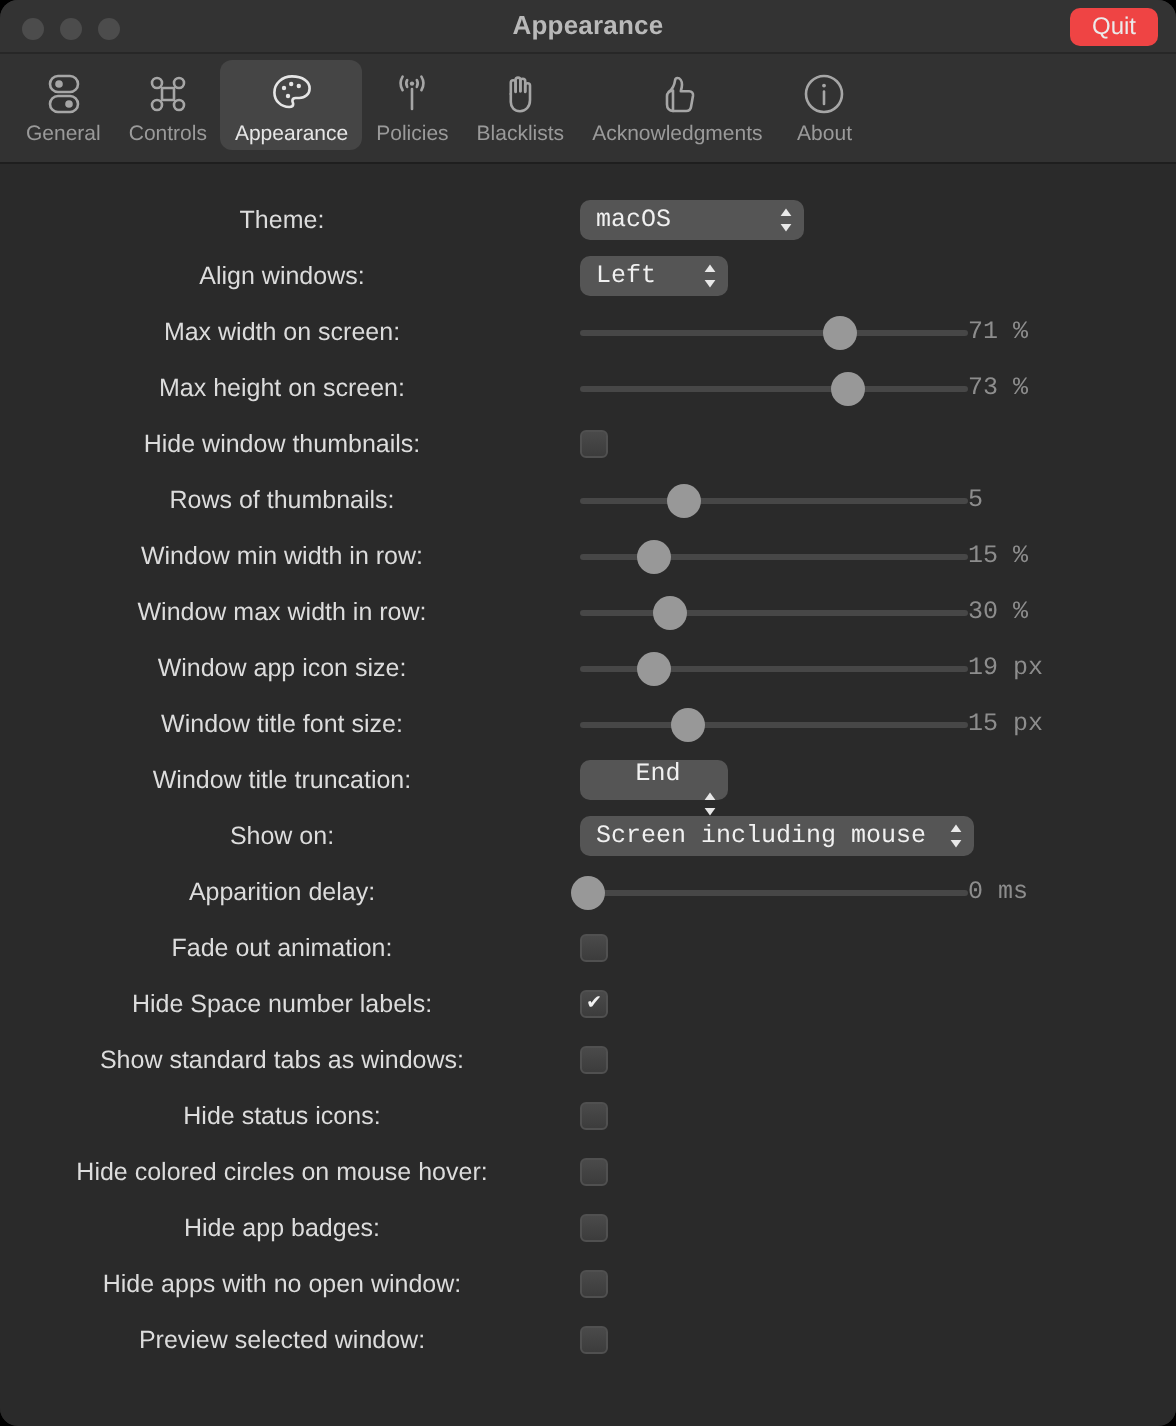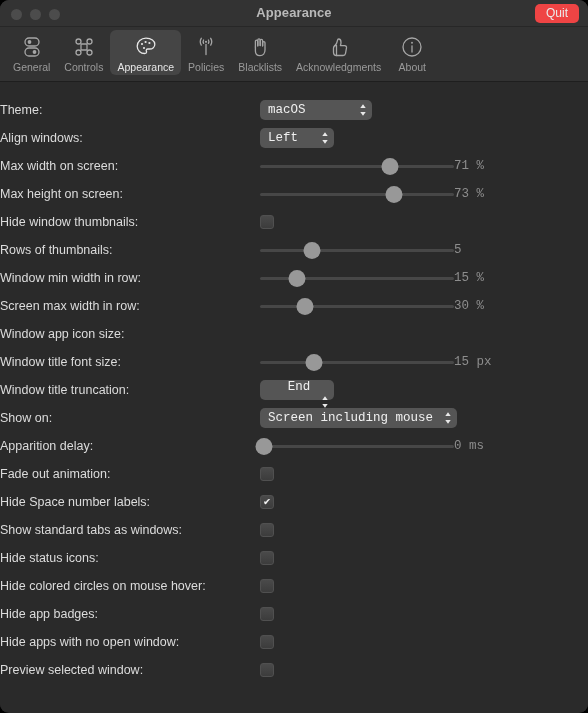--- a/index.html
+++ b/index.html
@@ -103,22 +103,22 @@
     background: #2a2a2a;
     height: calc(713px - 27px - 56px);
   }
   .row {
     display: flex;
     align-items: center;
     height: 28px;
     margin-bottom: 0px;
   }
   .row .label {
-    width: 260px;
-    text-align: left;
+    width: 290px;
+    text-align: center;
     padding-right: 8px;
     font-size: 12.5px;
     color: #dcdcdc;
     white-space: nowrap;
   }
   .row .field {
     flex: 1;
     display: flex;
     align-items: center;
     position: relative;
@@ -364,31 +364,38 @@
         <div class="label">Window min width in row:</div>
         <div class="field">
           <div class="slider">
             <div class="track"></div>
             <div class="thumb" style="left:19%"></div>
           </div>
           <span class="sval">15 %</span>
         </div>
       </div>
       <div class="row">
-        <div class="label">Screen max width in row:</div>
+        <div class="label">Window max width in row:</div>
         <div class="field">
           <div class="slider">
             <div class="track"></div>
             <div class="thumb" style="left:23%"></div>
           </div>
           <span class="sval">30 %</span>
         </div>
       </div>
       <div class="row">
         <div class="label">Window app icon size:</div>
+        <div class="field">
+          <div class="slider">
+            <div class="track"></div>
+            <div class="thumb" style="left:19%"></div>
+          </div>
+          <span class="sval">19 px</span>
+        </div>
       </div>
       <div class="row">
         <div class="label">Window title font size:</div>
         <div class="field">
           <div class="slider">
             <div class="track"></div>
             <div class="thumb" style="left:28%"></div>
           </div>
           <span class="sval">15 px</span>
         </div>

